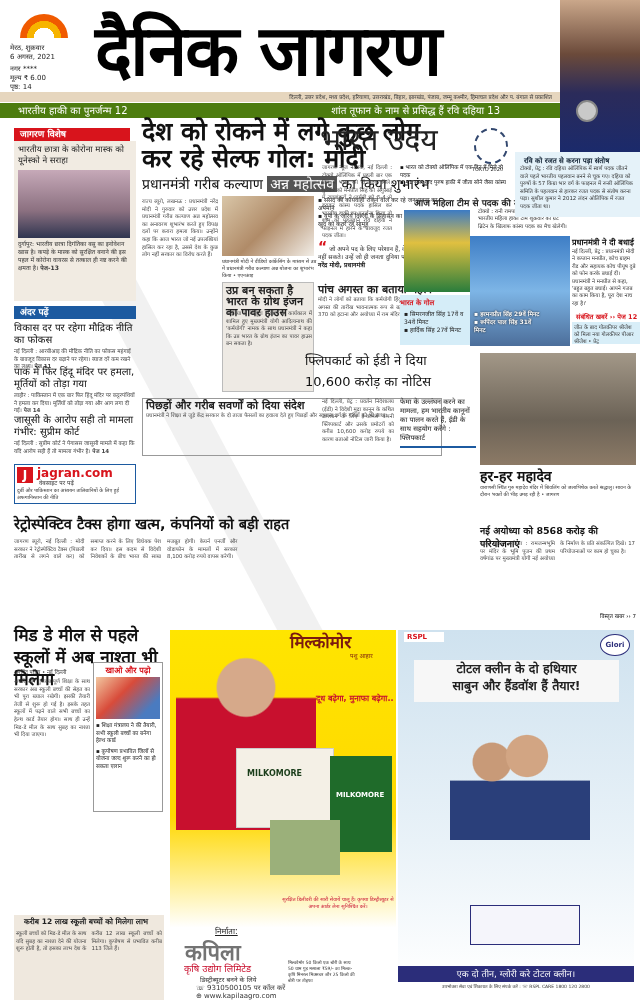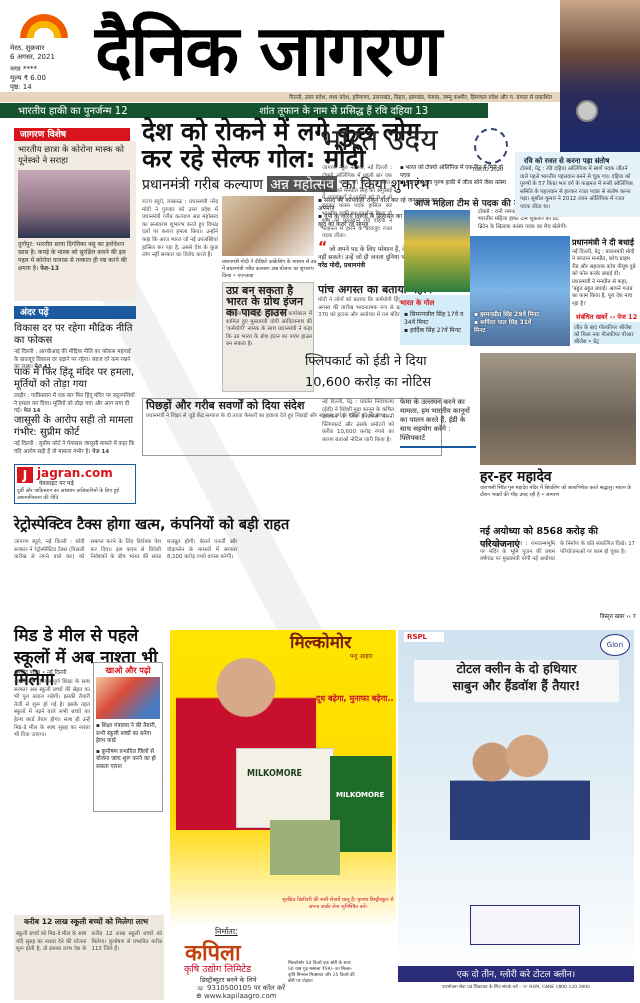--- a/index.html
+++ b/index.html
@@ -3,21 +3,21 @@
 <meta charset="utf-8">
 <style>
 *{box-sizing:border-box;margin:0;padding:0}
 body{width:640px;height:1003px;background:#fff;font-family:"DejaVu Sans",sans-serif;color:#111;position:relative;overflow:hidden}
 .abs{position:absolute}
 .hdr-left{left:10px;top:10px;width:80px}
 .logo-sun{width:48px;height:24px;border-radius:48px 48px 0 0;background:radial-gradient(circle at 50% 100%,#fff 0 30%,#f7b400 31% 50%,#f05a00 51% 75%,#e0101a 76%);margin:4px 0 6px 10px}
 .meta{font-size:7px;line-height:9px;color:#222}
 .mast{left:95px;top:10px;width:440px;height:82px;font-family:"DejaVu Sans",sans-serif;font-weight:900;font-size:70px;line-height:82px;letter-spacing:-2px;color:#000;white-space:nowrap}
 .editions{left:0;top:92px;width:560px;height:10px;background:#e6d6be;font-size:5.5px;line-height:10px;text-align:right;padding-right:8px;color:#333}
-.redbar{left:0;top:103px;width:488px;height:15px;background:#14532d;color:#fff;font-size:10px;line-height:15px}
+.redbar{left:0;top:103px;width:560px;height:15px;background:#4d7c0f;color:#fff;font-size:10px;line-height:15px}
 .redbar .l{position:absolute;left:18px}
 .redbar .r{position:absolute;right:60px}
 .athlete{left:560px;top:0;width:80px;height:155px;background:linear-gradient(180deg,#caa78a 0,#6b4a3a 35%,#2b2b5a 60%,#1a2a6c 100%)}
 .athlete .medal{position:absolute;left:16px;top:100px;width:22px;height:22px;border-radius:50%;background:#c9c9c9;border:2px solid #888}
 .jv{left:14px;top:128px;width:116px;height:13px;background:#d8141c;color:#fff;font-size:9px;line-height:13px;padding-left:6px;font-weight:bold}
 .jvbox{left:14px;top:141px;width:122px;height:160px;background:#f1ebe2}
 .jvtitle{left:18px;top:144px;width:110px;font-size:8.5px;line-height:11px;color:#222}
 .jvimg{left:18px;top:170px;width:112px;height:68px;background:linear-gradient(180deg,#c6a9b8,#8b7080 60%,#2f3550)}
 .jvtext{left:18px;top:240px;width:112px;font-size:6px;line-height:8px;color:#333}
 .inside-h{left:14px;top:306px;width:122px;height:13px;background:#1c5aa0;color:#fff;font-size:9px;line-height:13px;padding-left:6px;font-weight:bold}
@@ -75,29 +75,29 @@
 .ad1-sub{left:350px;top:652px;font-size:6px;color:#7a1a10}
 .ad1-tag{left:316px;top:694px;width:80px;font-size:8px;line-height:10px;color:#c8102e;font-weight:bold}
 .ad1-man{left:176px;top:640px;width:140px;height:190px;background:radial-gradient(circle at 50% 25%,#d6a98a 0 18%,transparent 19%),linear-gradient(180deg,transparent 0 30%,#c8102e 31% 100%);border-radius:40px 40px 0 0}
 .ad1-bag1{left:236px;top:748px;width:98px;height:80px;background:#f4f0e6;border:1px solid #ccc}
 .ad1-bag1 span{position:absolute;left:10px;top:20px;font-size:8px;font-weight:bold;color:#1a3d1a}
 .ad1-bag2{left:330px;top:756px;width:62px;height:96px;background:#1f6b2a}
 .ad1-bag2 span{position:absolute;left:6px;top:35px;font-size:7px;font-weight:bold;color:#fff}
 .ad1-bag3{left:270px;top:820px;width:70px;height:55px;background:#9bb07a}
 .ad1-note{left:280px;top:896px;width:116px;font-size:5px;line-height:7px;color:#c8102e;text-align:center}
 .nirmata{left:215px;top:925px;font-size:8px;color:#222;text-decoration:underline}
-.kapila{left:185px;top:936px;font-size:22px;font-weight:bold;color:#c2410c}
+.kapila{left:185px;top:936px;font-size:22px;font-weight:bold;color:#737373}
 .kapila2{left:184px;top:962px;font-size:9.5px;color:#c8102e}
 .kapila3{left:200px;top:975px;font-size:6.5px;color:#333}
 .kapila4{left:196px;top:983px;font-size:7px;color:#333}
 .kapila5{left:196px;top:992px;font-size:7px;color:#333}
 .ad1-offer{left:288px;top:960px;width:68px;font-size:4.5px;line-height:6px;color:#333}
 .ad2{left:398px;top:630px;width:236px;height:352px;background:linear-gradient(180deg,#cfe2ef,#e9f2f8 60%,#fff)}
 .ad2-head{left:414px;top:660px;width:205px;height:42px;background:#f7f7f7;font-size:12.5px;line-height:17px;font-weight:bold;color:#222;text-align:center}
-.ad2-glori{left:600px;top:634px;width:30px;height:22px;border-radius:50%;background:#fff;border:1px solid #2b2d7a;font-size:7px;color:#2b2d7a;text-align:center;line-height:20px;font-weight:normal}
+.ad2-glori{left:600px;top:634px;width:30px;height:22px;border-radius:50%;background:#fff;border:1px solid #2b2d7a;font-size:7px;color:#2b2d7a;text-align:center;line-height:20px;font-weight:bold}
 .ad2-rspl{left:404px;top:632px;width:40px;height:10px;background:#fff;color:#d8141c;font-size:7px;font-weight:bold;line-height:10px;padding-left:3px}
 .ad2-fam{left:450px;top:720px;width:140px;height:120px;background:radial-gradient(circle at 55% 30%,#d2a583 0 18%,transparent 19%),radial-gradient(circle at 30% 35%,#c89a78 0 15%,transparent 16%),linear-gradient(180deg,transparent 0 50%,#2a3f7a 51%)}
 .ad2-prod{left:470px;top:905px;width:110px;height:40px;background:#f5f5fb;border:1px solid #2b2d7a}
 .ad2-foot{left:398px;top:966px;width:236px;height:16px;background:#2b2d7a;color:#fff;font-size:9px;line-height:16px;text-align:center}
 .ad2-care{left:398px;top:982px;width:236px;height:10px;font-size:4.5px;line-height:10px;text-align:center;color:#333}
 .wm{left:200px;top:230px;width:40px;height:500px;background:rgba(180,180,180,.18);transform:rotate(-28deg)}
 </style>
 </head>
 <body>
 

